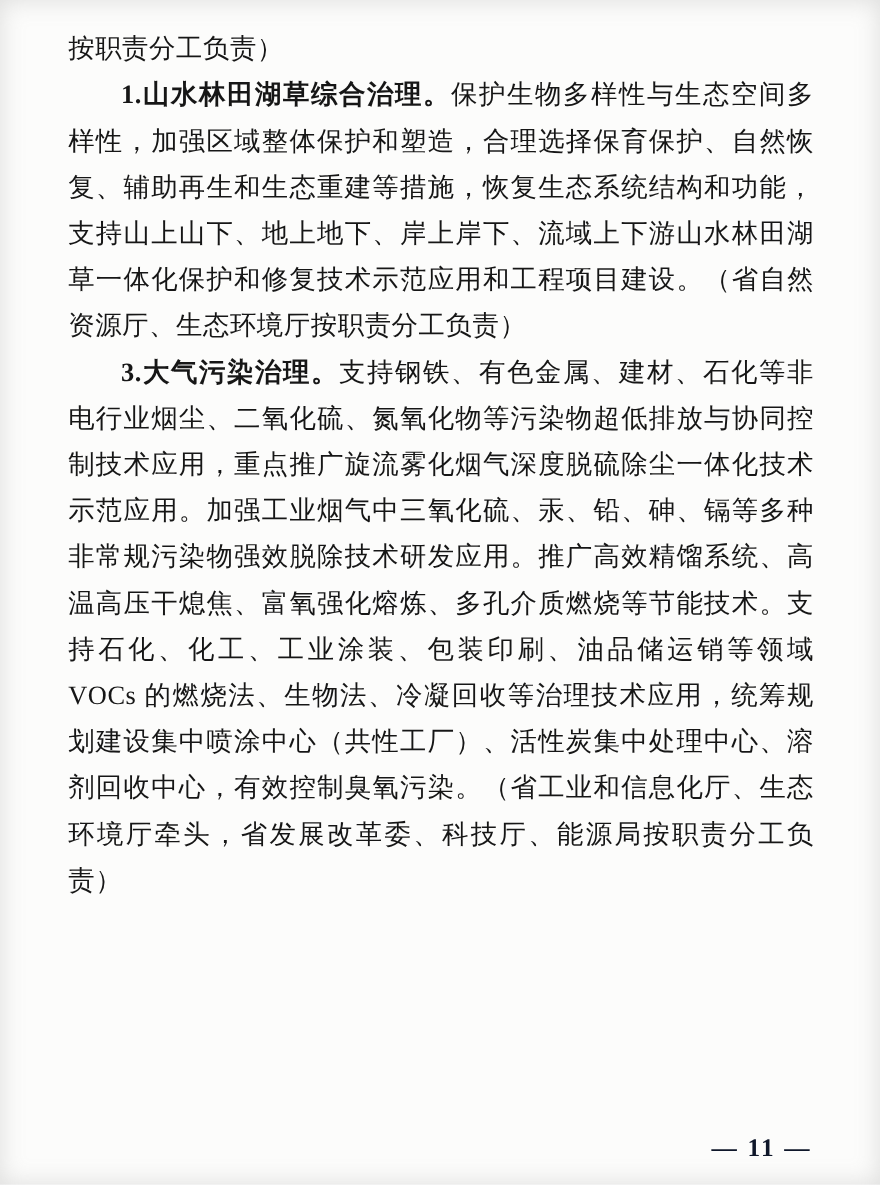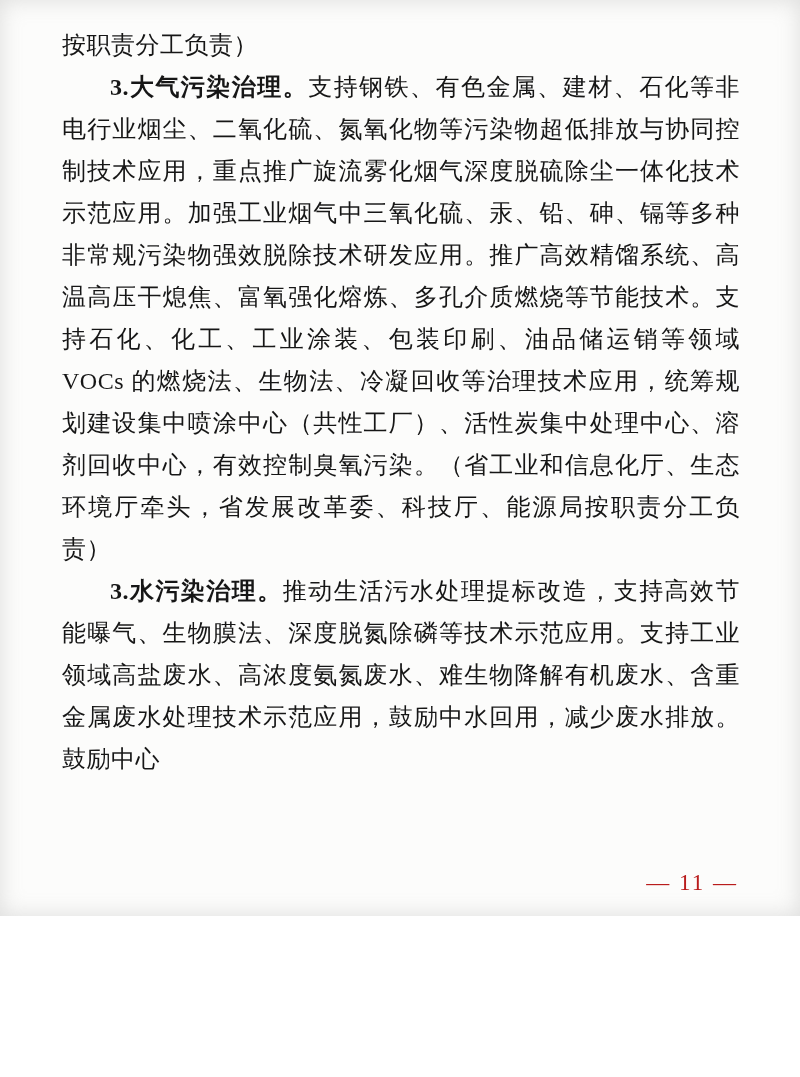--- a/index.html
+++ b/index.html
@@ -3,21 +3,21 @@
 <meta charset="utf-8">
 <style>
   html, body {
     margin: 0;
     padding: 0;
     background: #ffffff;
   }
   .page {
     position: relative;
     width: 800px;
-    height: 916px;
+    height: 1077px;
     background: #fcfcfb;
     overflow: hidden;
     box-shadow: inset 0 0 22px rgba(140,140,140,0.28);
     font-family: "Liberation Serif", "DejaVu Serif", serif;
     color: #161616;
   }
   .content {
     position: absolute;
     left: 62px;
     top: 24px;
@@ -41,33 +41,34 @@
   }
   .lead {
     font-weight: bold;
   }
   .footer {
     position: absolute;
     right: 62px;
     bottom: 20px;
     font-size: 23px;
     letter-spacing: 2px;
-    color: #b91c1c;
+    color: #0f172a;
+    font-weight: bold;
   }
 </style>
 </head>
 <body>
 
 <div class="page">
   <div class="content">
 
     <p>按职责分工负责）</p>
 
 
+    <p class="indent"><span class="lead">1.山水林田湖草综合治理。</span><span>保护生物多样性与生态空间多样性，加强区域整体保护和塑造，合理选择保育保护、自然恢复、辅助再生和生态重建等措施，恢复生态系统结构和功能，支持山上山下、地上地下、岸上岸下、流域上下游山水林田湖草一体化保护和修复技术示范应用和工程项目建设。（省自然资源厅、生态环境厅按职责分工负责）</span></p>
 
     <p class="indent"><span class="lead">3.大气污染治理。</span><span>支持钢铁、有色金属、建材、石化等非电行业烟尘、二氧化硫、氮氧化物等污染物超低排放与协同控制技术应用，重点推广旋流雾化烟气深度脱硫除尘一体化技术示范应用。加强工业烟气中三氧化硫、汞、铅、砷、镉等多种非常规污染物强效脱除技术研发应用。推广高效精馏系统、高温高压干熄焦、富氧强化熔炼、多孔介质燃烧等节能技术。支持石化、化工、工业涂装、包装印刷、油品储运销等领域 VOCs 的燃烧法、生物法、冷凝回收等治理技术应用，统筹规划建设集中喷涂中心（共性工厂）、活性炭集中处理中心、溶剂回收中心，有效控制臭氧污染。（省工业和信息化厅、生态环境厅牵头，省发展改革委、科技厅、能源局按职责分工负责）</span></p>
 
-    <p class="indent"><span class="lead">3.水污染治理。</span><span>推动生活污水处理提标改造，支持高效节能曝气、生物膜法、深度脱氮除磷等技术示范应用。支持工业领域高盐废水、高浓度氨氮废水、难生物降解有机废水、含重金属废水处理技术示范应用，鼓励中水回用，减少废水排放。鼓励中心</span></p>
 
   </div>
 
   <div class="footer">— 11 —</div>
 </div>
 
 </body></html>

